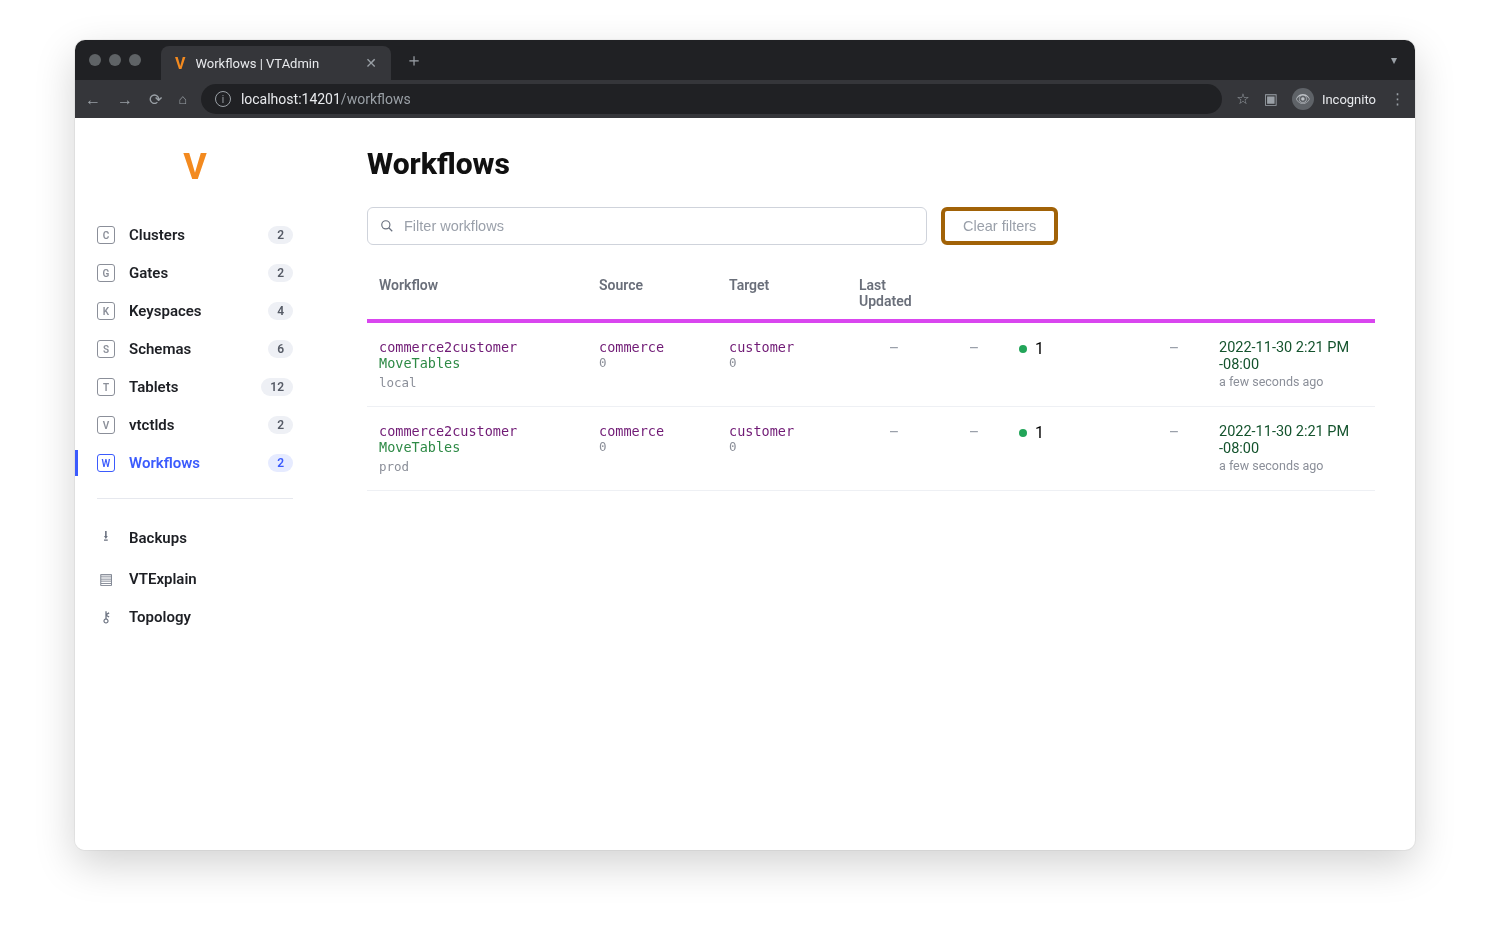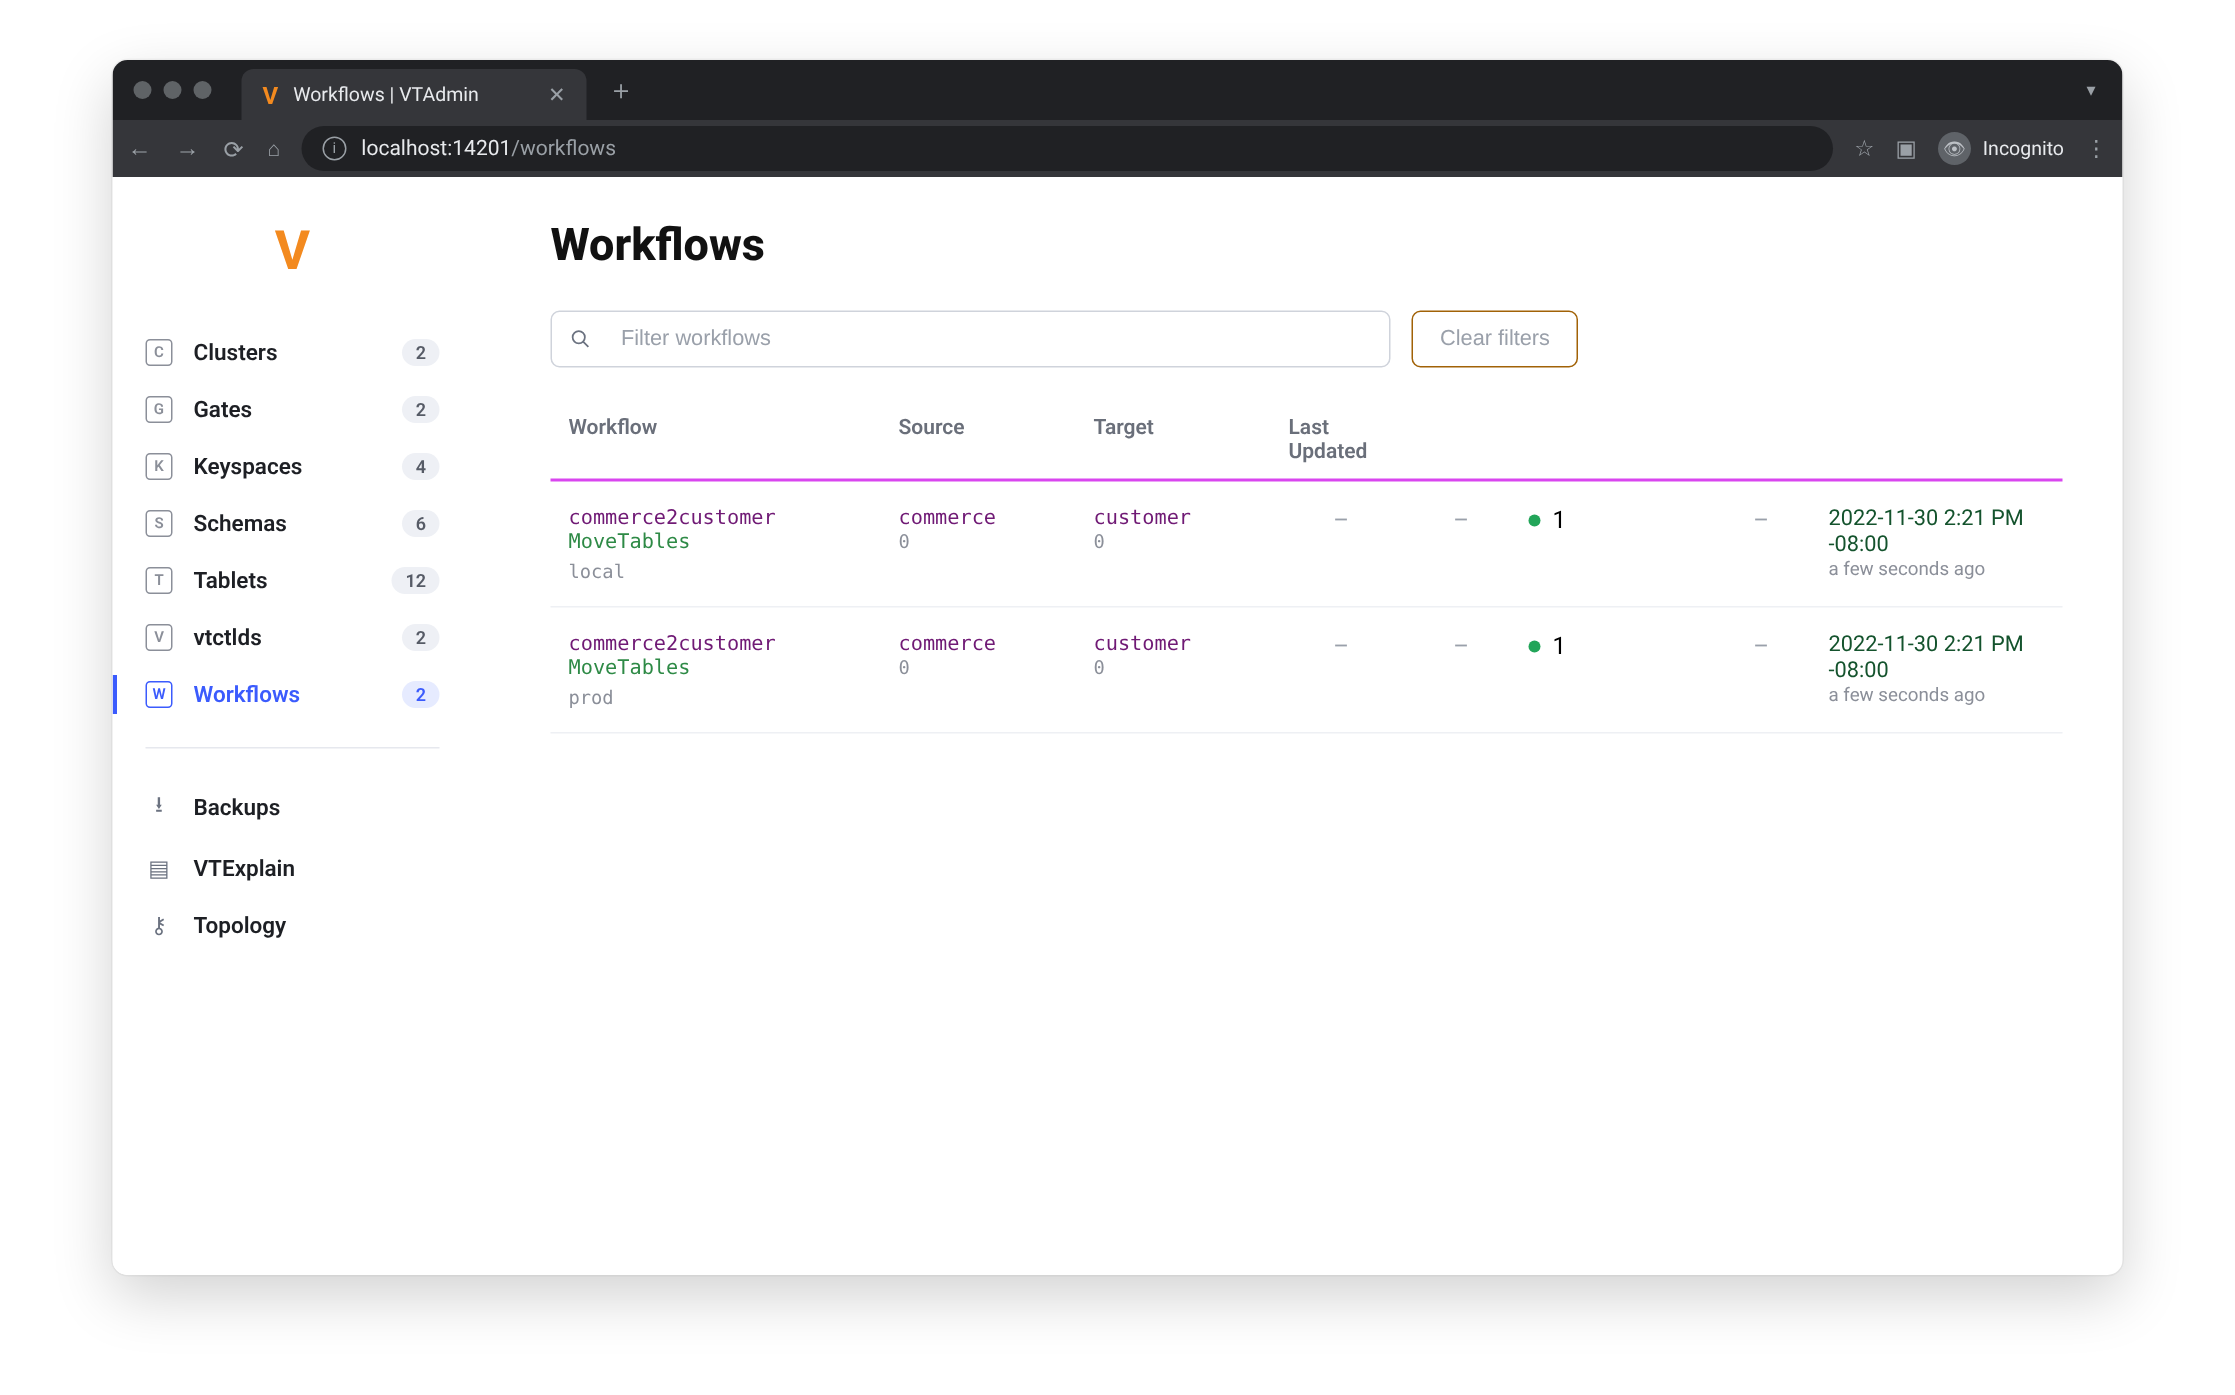--- a/index.html
+++ b/index.html
@@ -38,29 +38,29 @@
   .nav-item .nav-label { font-size:15px; font-weight:600; color:#1d1f24; flex:1; }
   .nav-item.active .nav-label { color:#3b5bfd; }
   .nav-badge { background:#eef0f5; color:#565b66; font-size:12px; font-weight:600; border-radius:12px; padding:2px 9px; min-width:24px; text-align:center;}
   .nav-item.active .nav-badge { background:#e6ebff; color:#3b5bfd; }
   .nav-divider { height:1px; background:#e6e8ee; margin:16px 22px; }
   .nav-item .nav-glyph { width:18px; color:#6b7280; font-size:15px; display:inline-flex; justify-content:center;}
   
   .main { flex:1; padding:28px 40px 28px 52px; overflow:auto; }
   .page-title { font-size:30px; font-weight:800; color:#111; margin-bottom:26px; }
   .filter-row { display:flex; gap:14px; margin-bottom:22px; }
-  .filter-box { flex:0 0 560px; display:flex; align-items:center; border:1px solid #cfd3db; border-radius:6px; height:38px; padding:0 12px; gap:20px; background:#fff; }
+  .filter-box { flex:0 0 560px; display:flex; align-items:center; border:1px solid #cfd3db; border-radius:6px; height:38px; padding:0 12px; gap:10px; background:#fff; }
   .filter-box svg { width:14px;height:14px;stroke:#6b7280;fill:none;stroke-width:2;}
   .filter-box input { border:none; outline:none; flex:1; font-size:14.5px; color:#333; background:transparent; }
   .filter-box input::placeholder { color:#9aa0aa; }
-  .clear-btn { border:1px solid #a16207; background:#fff; color:#9aa0aa; border-radius:6px; height:38px; padding:3px 18px; font-size:14.5px; font-weight:500; cursor:pointer; }
+  .clear-btn { border:4px solid #a16207; background:#fff; color:#9aa0aa; border-radius:6px; height:38px; padding:3px 18px; font-size:14.5px; font-weight:500; cursor:pointer; }
   
   .wtable { width:100%; }
   .thead, .trow { display:grid; grid-template-columns: 210px 120px 120px 70px 70px 110px 70px 1fr; column-gap:10px; align-items:flex-start; }
-  .thead { padding:10px 12px; border-bottom:2px solid #d946ef; color:#6a6f7a; font-size:14px; font-weight:600; }
+  .thead { padding:10px 12px; border-bottom:4px solid #d946ef; color:#6a6f7a; font-size:14px; font-weight:600; }
   .trow { padding:16px 12px; border-bottom:1px solid #eef0f4; }
   .mono { font-family: ui-monospace, SFMono-Regular, Menlo, Consolas, monospace; font-size:13.5px; }
   .link { color:#701a75; cursor:pointer; }
   .wf-type { color:#2e8a46; }
   .wf-env { color:#8b8f99; font-size:12.5px; margin-top:4px; }
   .muted { color:#8b8f99; font-size:12.5px; }
   .dash { color:#9aa0aa; }
   .col-center { text-align:center; }
   .dot-count { display:flex; align-items:center; gap:8px; }
   .dot-green { width:8px;height:8px;border-radius:50%;background:#22a559;display:inline-block;}

